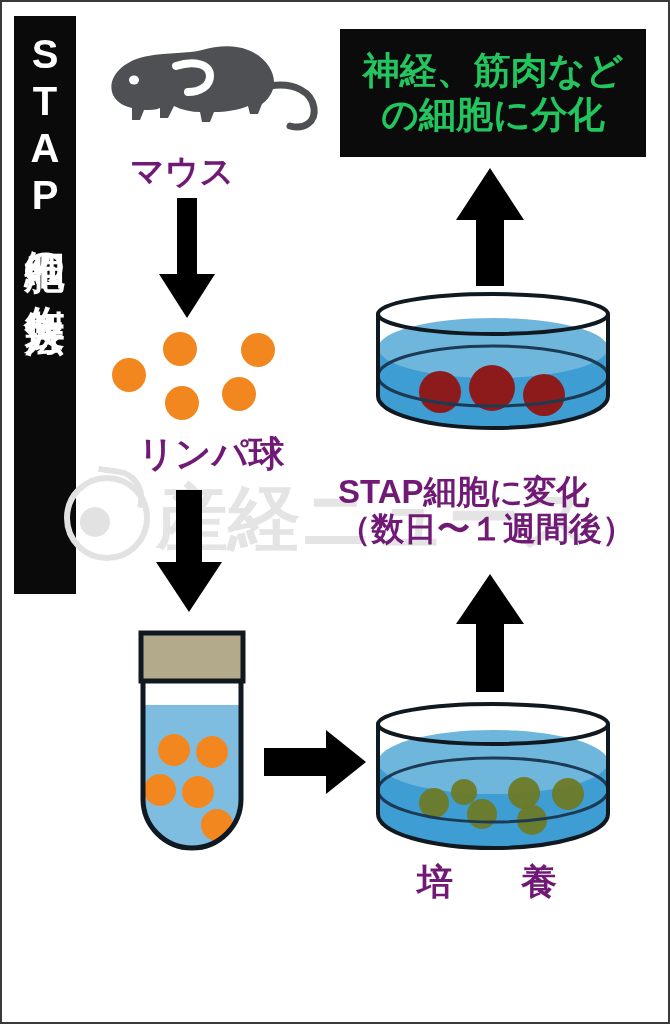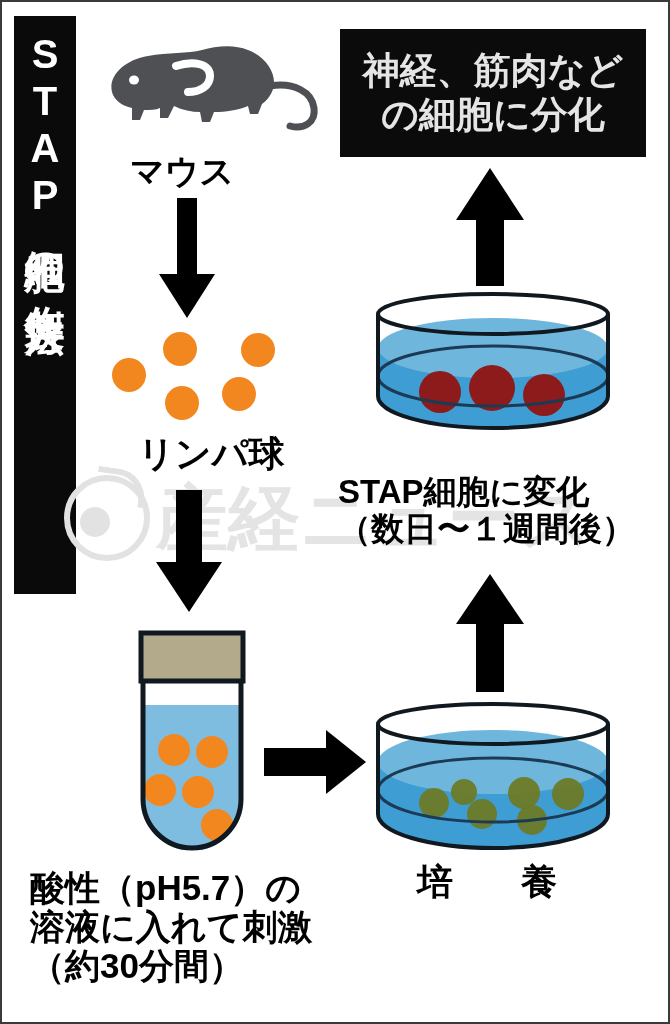--- a/index.html
+++ b/index.html
@@ -77,34 +77,34 @@
     font-weight:700;
     color:#e4e4e4;
     letter-spacing:0px;
     line-height:1;
     white-space:nowrap;
   }
 
   
   .lbl{
     position:absolute;
-    color:#000000;
+    color:#701a75;
     font-weight:700;
     line-height:1.12;
     white-space:pre-line;
     z-index:4;
   }
 
   
   .blackbox{
     position:absolute;
     left:338px;top:27px;
     width:306px;height:128px;
     background:#0b0b0b;
-    color:#e5e5e5;
+    color:#22c55e;
     display:flex;align-items:center;justify-content:center;
     text-align:center;
     font-size:37px;font-weight:700;line-height:1.18;
     white-space:pre-line;
     box-sizing:border-box;
     padding:4px 8px;
     z-index:4;
   }
 
   
@@ -185,23 +185,20 @@
       <circle cx="44" cy="123" r="16" fill="#f2871f"></circle>
       <circle cx="82" cy="125" r="16" fill="#f2871f"></circle>
       <circle cx="30" cy="163" r="16" fill="#f2871f"></circle>
       <circle cx="68" cy="165" r="16" fill="#f2871f"></circle>
       <circle cx="87" cy="198" r="16" fill="#f2871f"></circle>
     </g>
     <path d="M13,10 L111,10 L111,172 A49,49 0 0 1 13,172 Z" fill="none" stroke="#101820" stroke-width="5"></path>
     <rect x="11" y="6" width="102" height="48" fill="#b2aa8a" stroke="#101820" stroke-width="5"></rect>
   </svg>
 
-  <div class="lbl" style="left:28px;top:866px;font-size:35px;text-align:left;">酸性（pH5.7）の
-溶液に入れて刺激
-（約30分間）</div>
 
   <svg class="arrow" style="left:262px;top:726px;width:104px;height:68px;" viewBox="0 0 104 68">
     <polygon points="0,20 62,20 62,2 102,34 62,66 62,48 0,48" fill="#000"></polygon>
   </svg>
 
   <svg class="dish" id="dish-bottom" viewBox="0 0 242 150">
     <defs>
       <clipPath id="dishBClip">
         <path d="M6,22 L6,112 A115,34 0 0 0 236,112 L236,22 Z"></path>
       </clipPath>

